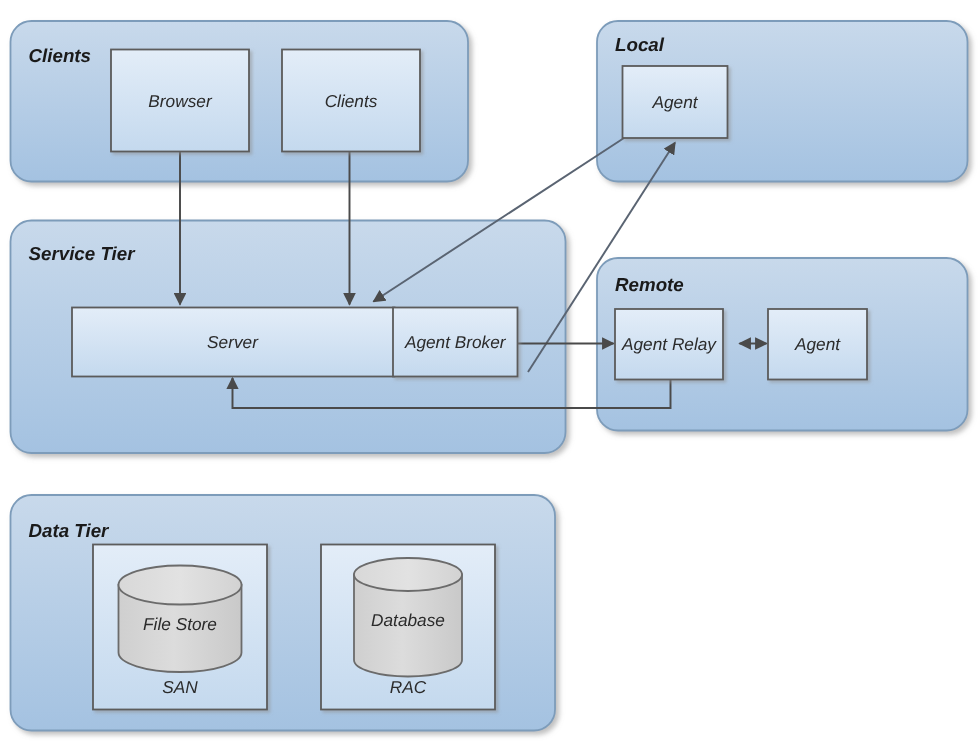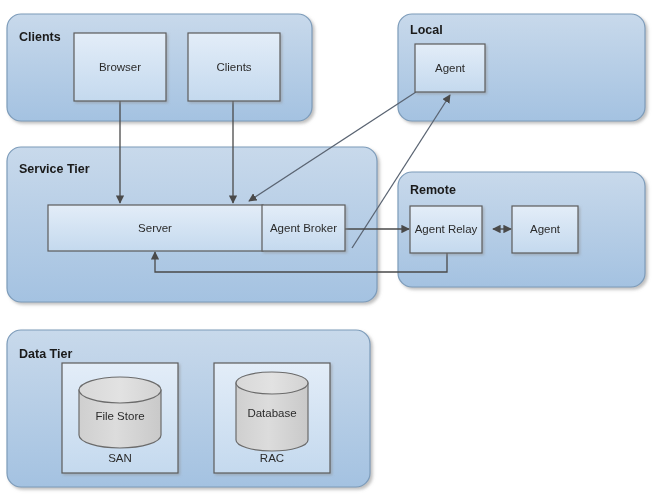--- a/index.html
+++ b/index.html
@@ -10,20 +10,21 @@
   body {
     width: 652px;
     height: 498px;
     font-family: "Liberation Sans", sans-serif;
     overflow: hidden;
   }
   #diagram-root {
     position: relative;
     width: 652px;
     height: 498px;
+    font-style: italic;
   }
   svg#diagram {
     display: block;
     width: 652px;
     height: 498px;
   }
   .container-label {
     font-family: "Liberation Sans", sans-serif;
     font-size: 12.5px;
     font-weight: bold;

